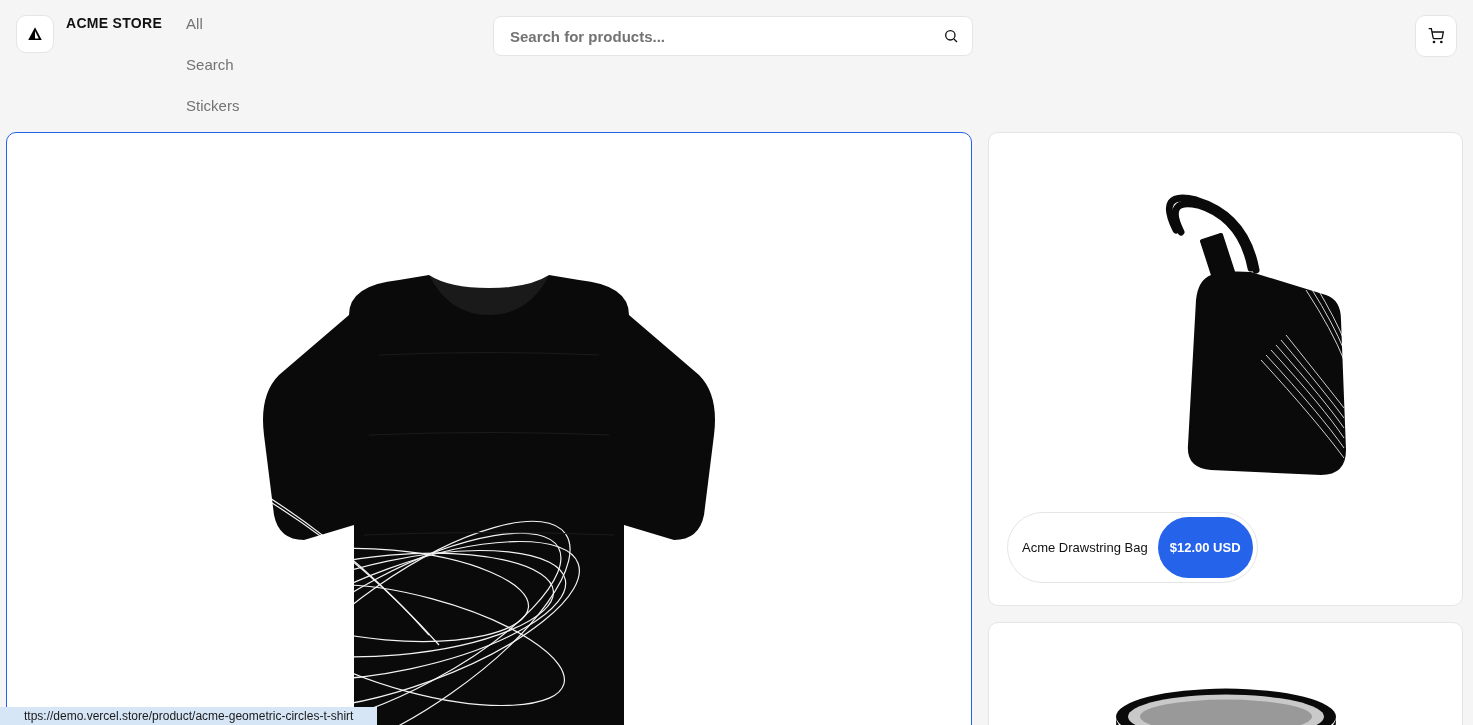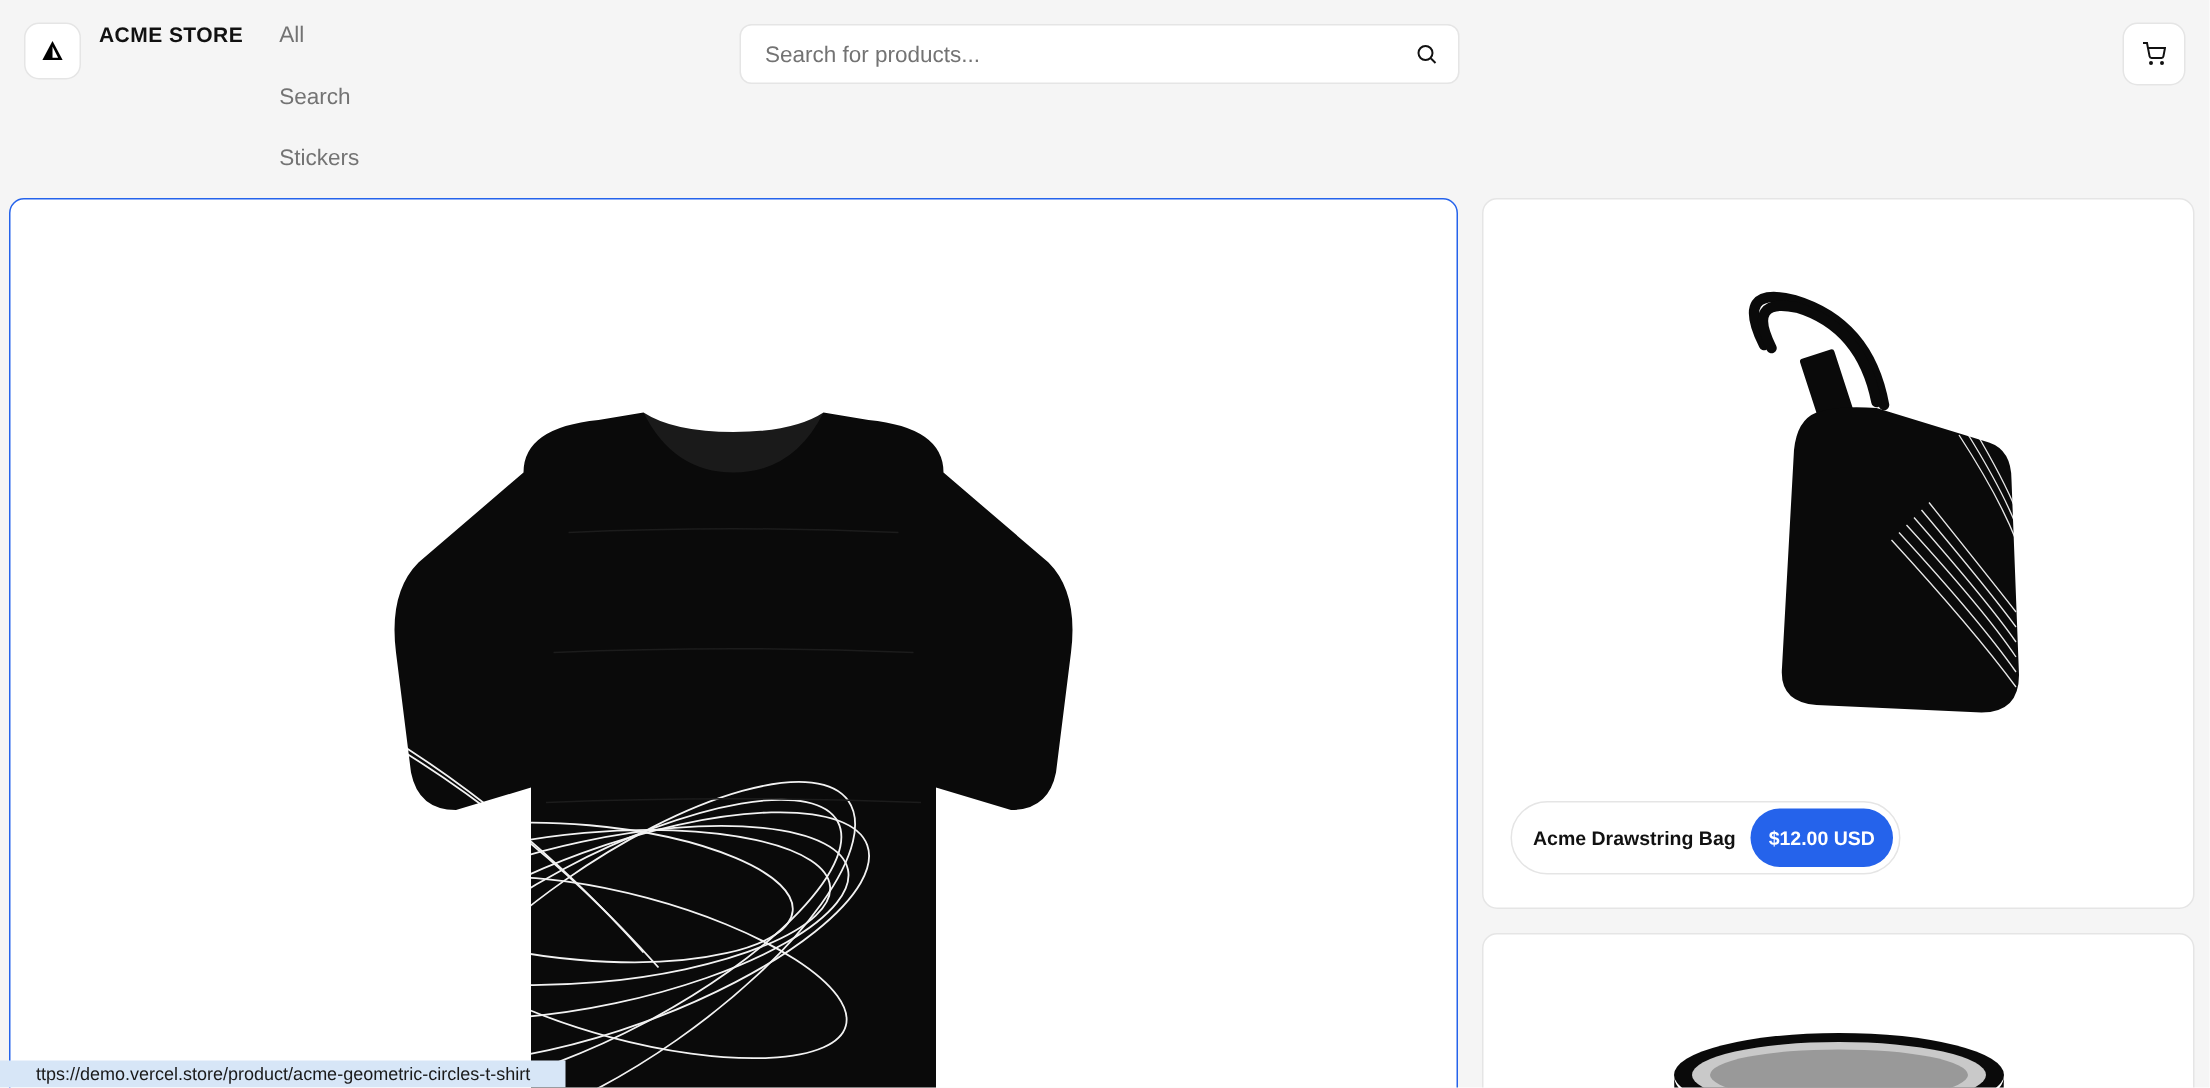--- a/index.html
+++ b/index.html
@@ -66,20 +66,21 @@
     .search-box {
       width: 100%;
       height: 40px;
       border: 1px solid #e5e5e5;
       border-radius: 8px;
       background: #fff;
       padding: 0 40px 0 16px;
       font-size: 15px;
       color: #111;
       outline: none;
+      font-weight: bold;
     }
 
     .search-box::placeholder {
       color: #737373;
     }
 
     .search-icon {
       position: absolute;
       right: 14px;
       top: 50%;
@@ -167,31 +168,31 @@
       bottom: 30px;
     }
 
     .small-card .price-pill {
       left: 18px;
       bottom: 22px;
     }
 
     .pill-title {
       font-size: 13px;
-      font-weight: 700;
+      font-weight: 400;
       color: #111;
       white-space: nowrap;
     }
 
     .pill-price {
       background: #2563eb;
       color: #fff;
       font-size: 13px;
       font-weight: 600;
-      padding: 12px 12px;
+      padding: 23px 12px;
       border-radius: 999px;
       white-space: nowrap;
     }
 
     .status-bar {
       position: absolute;
       left: 0;
       bottom: 0;
       background: #d7e6f7;
       color: #1a1a1a;

